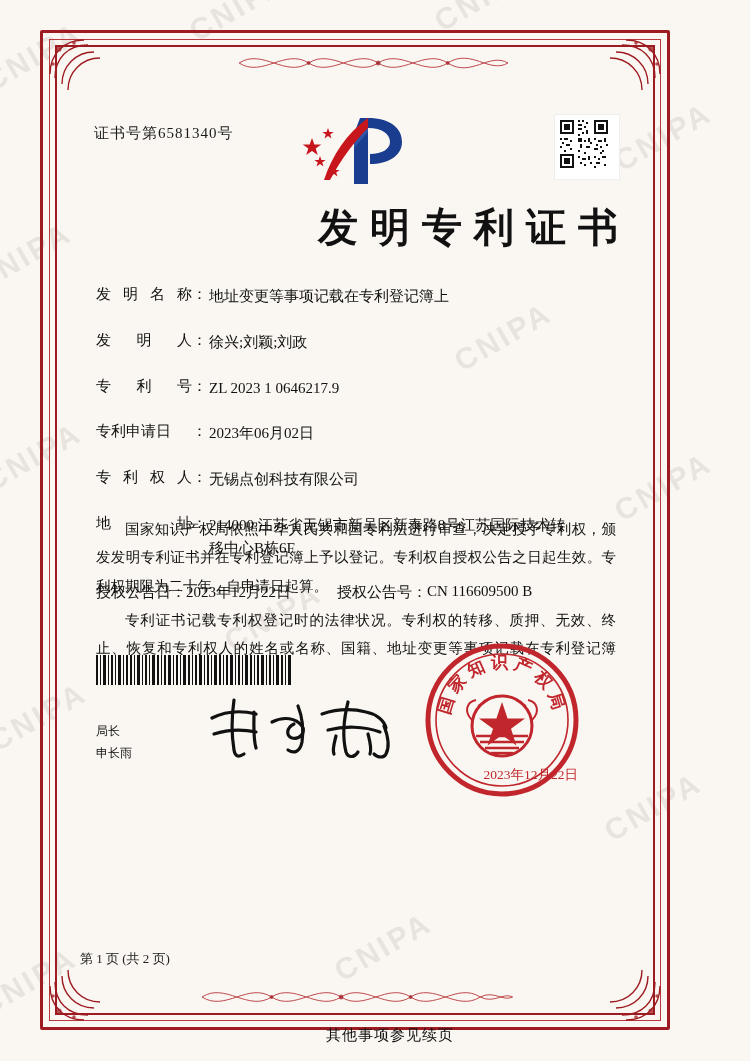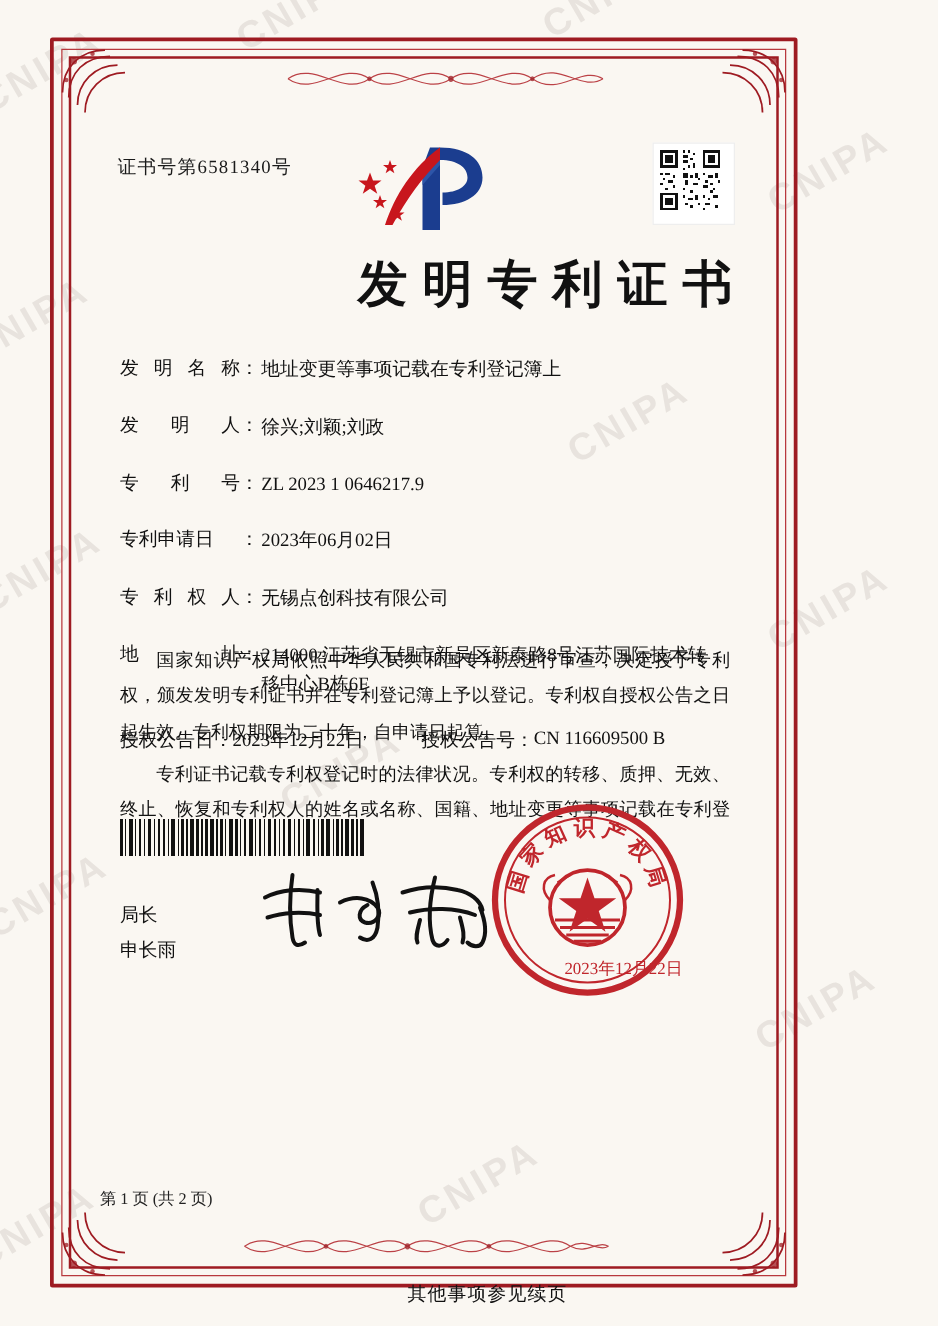--- a/index.html
+++ b/index.html
@@ -36,20 +36,21 @@
 
   
   .cert {
     position: absolute;
     left: 40px;
     top: 30px;
     width: 598px;
     height: 1000px;
     background: transparent;
     z-index: 2;
+    padding-left: 32px;
   }
   .border-outer {
     position: absolute;
     inset: 0;
     border: 3px solid #9e1b22;
     border-radius: 2px;
   }
   .border-inner {
     position: absolute;
     inset: 9px;
@@ -199,21 +200,21 @@
     top: 555px;
     width: 196px;
     height: 30px;
   }
 
   
   .sign-block {
     position: absolute;
     left: 16px;
     top: 620px;
-    font-size: 15px;
+    font-size: 12px;
     line-height: 1.85;
     color: #111;
   }
   .handwriting {
     position: absolute;
     left: 118px;
     top: 592px;
     width: 220px;
     height: 70px;
   }

